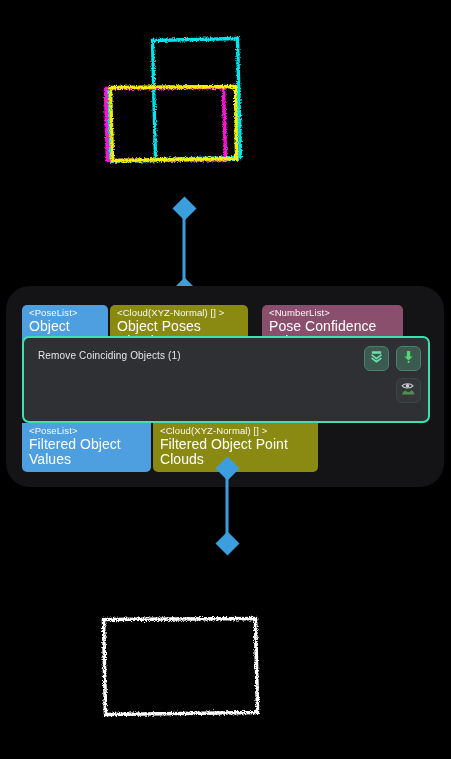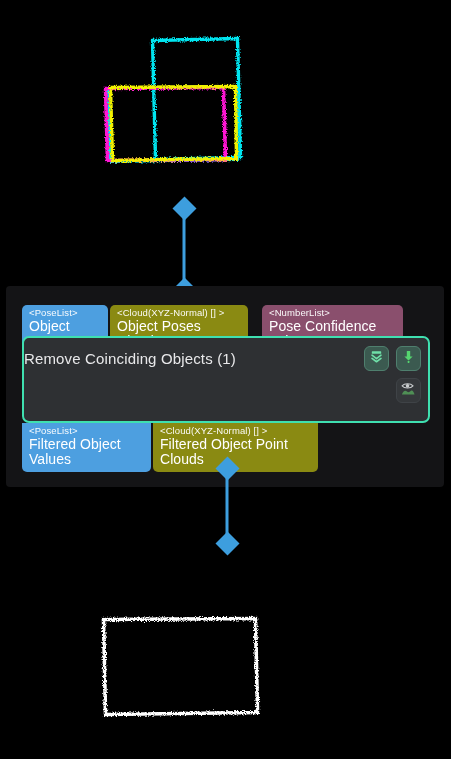--- a/index.html
+++ b/index.html
@@ -68,21 +68,21 @@
   #connector-bottom .d-b  { top: 75px; }
 
   
   #node-panel {
     position: absolute;
     left: 6px;
     top: 286px;
     width: 438px;
     height: 201px;
     background: #141416;
-    border-radius: 4px;
+    border-radius: 24px;
   }
 
   
   .port-row {
     position: absolute;
     display: flex;
     align-items: flex-start;
     gap: 2px;
   }
   #input-ports  { left: 16px; top: 19px; }
@@ -121,24 +121,24 @@
     top: 50px;
     width: 408px;
     height: 87px;
     box-sizing: border-box;
     background: #2e3033;
     border: 2px solid #3fe0b0;
     border-radius: 7px;
   }
   #node-title {
     position: absolute;
-    left: 0;
+    left: 14px;
     top: 12px;
     color: #e8e8ea;
-    font-size: 15px;
+    font-size: 10px;
     letter-spacing: .15px;
   }
 
   
   .nodebtn {
     position: absolute;
     width: 25px;
     height: 25px;
     border-radius: 6px;
     box-sizing: border-box;

